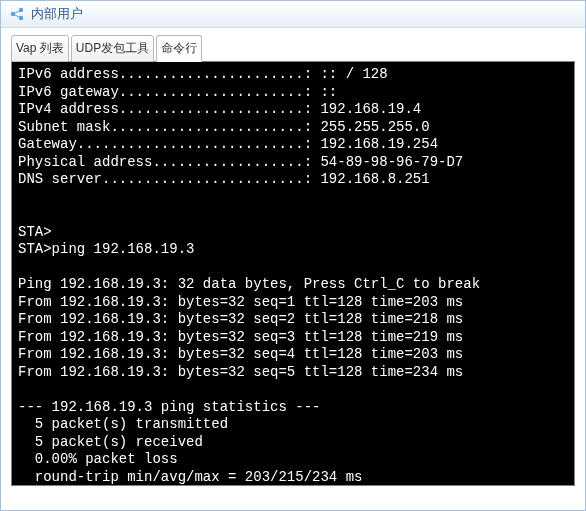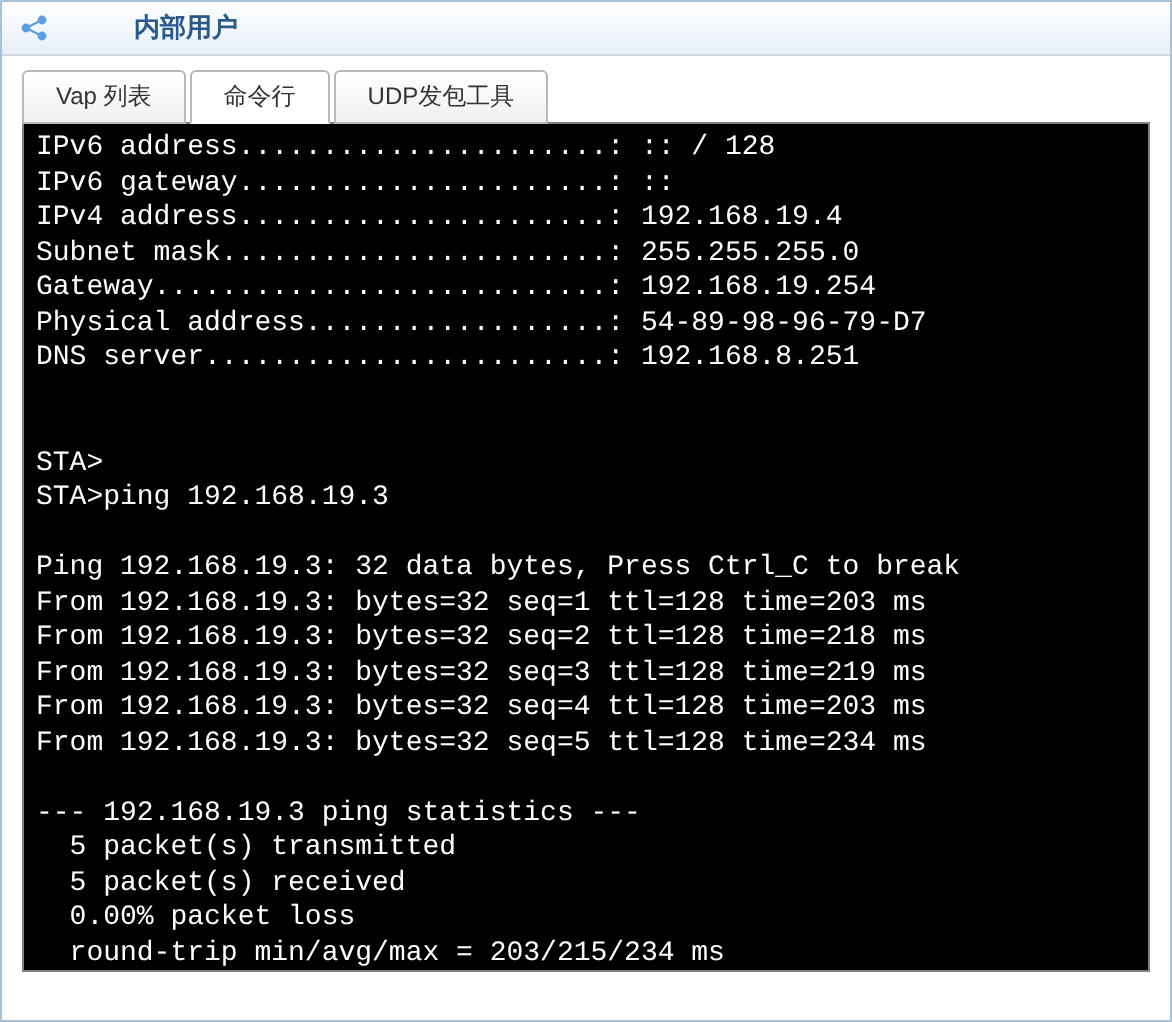--- a/index.html
+++ b/index.html
@@ -29,31 +29,30 @@
     .titlebar-icon {
       width: 16px;
       height: 16px;
       display: inline-flex;
       align-items: center;
       justify-content: center;
     }
     .titlebar-title {
       font-size: 13px;
       color: #2a5a8a;
-      font-weight: bold;
-      margin-left: 36px;
+      font-weight: normal;
     }
     .tabbar {
       display: flex;
       gap: 2px;
       padding: 6px 10px 0 10px;
       background: #ffffff;
     }
     .tab {
-      padding: 4px 16px;
+      padding: 4px 4px;
       border: 1px solid #b8b8b8;
       background: linear-gradient(to bottom, #ffffff, #f0f0f0);
       border-radius: 3px 3px 0 0;
       font-size: 12px;
       color: #333;
       cursor: pointer;
       position: relative;
       top: 1px;
     }
     .tab.active {
@@ -91,23 +90,23 @@
         <line x1="4" y1="8" x2="12" y2="12" stroke="#5aa0e0" stroke-width="1"></line>
       </svg>
     </span>
     <span class="titlebar-title">内部用户</span>
   </div>
 
   <div class="tabbar">
     <div class="tab">
       <span>Vap 列表</span>
     </div>
+    <div class="tab">
+      <span>UDP发包工具</span>
+    </div>
     <div class="tab active">
       <span>命令行</span>
-    </div>
-    <div class="tab">
-      <span>UDP发包工具</span>
     </div>
   </div>
 
   <div class="terminal" id="terminal"><div class="tline">IPv6 address......................: :: / 128</div><div class="tline">IPv6 gateway......................: ::</div><div class="tline">IPv4 address......................: 192.168.19.4</div><div class="tline">Subnet mask.......................: 255.255.255.0</div><div class="tline">Gateway...........................: 192.168.19.254</div><div class="tline">Physical address..................: 54-89-98-96-79-D7</div><div class="tline">DNS server........................: 192.168.8.251</div><div class="tline">&nbsp;</div><div class="tline">&nbsp;</div><div class="tline">STA&gt;</div><div class="tline">STA&gt;ping 192.168.19.3</div><div class="tline">&nbsp;</div><div class="tline">Ping 192.168.19.3: 32 data bytes, Press Ctrl_C to break</div><div class="tline">From 192.168.19.3: bytes=32 seq=1 ttl=128 time=203 ms</div><div class="tline">From 192.168.19.3: bytes=32 seq=2 ttl=128 time=218 ms</div><div class="tline">From 192.168.19.3: bytes=32 seq=3 ttl=128 time=219 ms</div><div class="tline">From 192.168.19.3: bytes=32 seq=4 ttl=128 time=203 ms</div><div class="tline">From 192.168.19.3: bytes=32 seq=5 ttl=128 time=234 ms</div><div class="tline">&nbsp;</div><div class="tline">--- 192.168.19.3 ping statistics ---</div><div class="tline">  5 packet(s) transmitted</div><div class="tline">  5 packet(s) received</div><div class="tline">  0.00% packet loss</div><div class="tline">  round-trip min/avg/max = 203/215/234 ms</div><div class="tline">&nbsp;</div></div>
 
 </div>
 
 </body></html>

